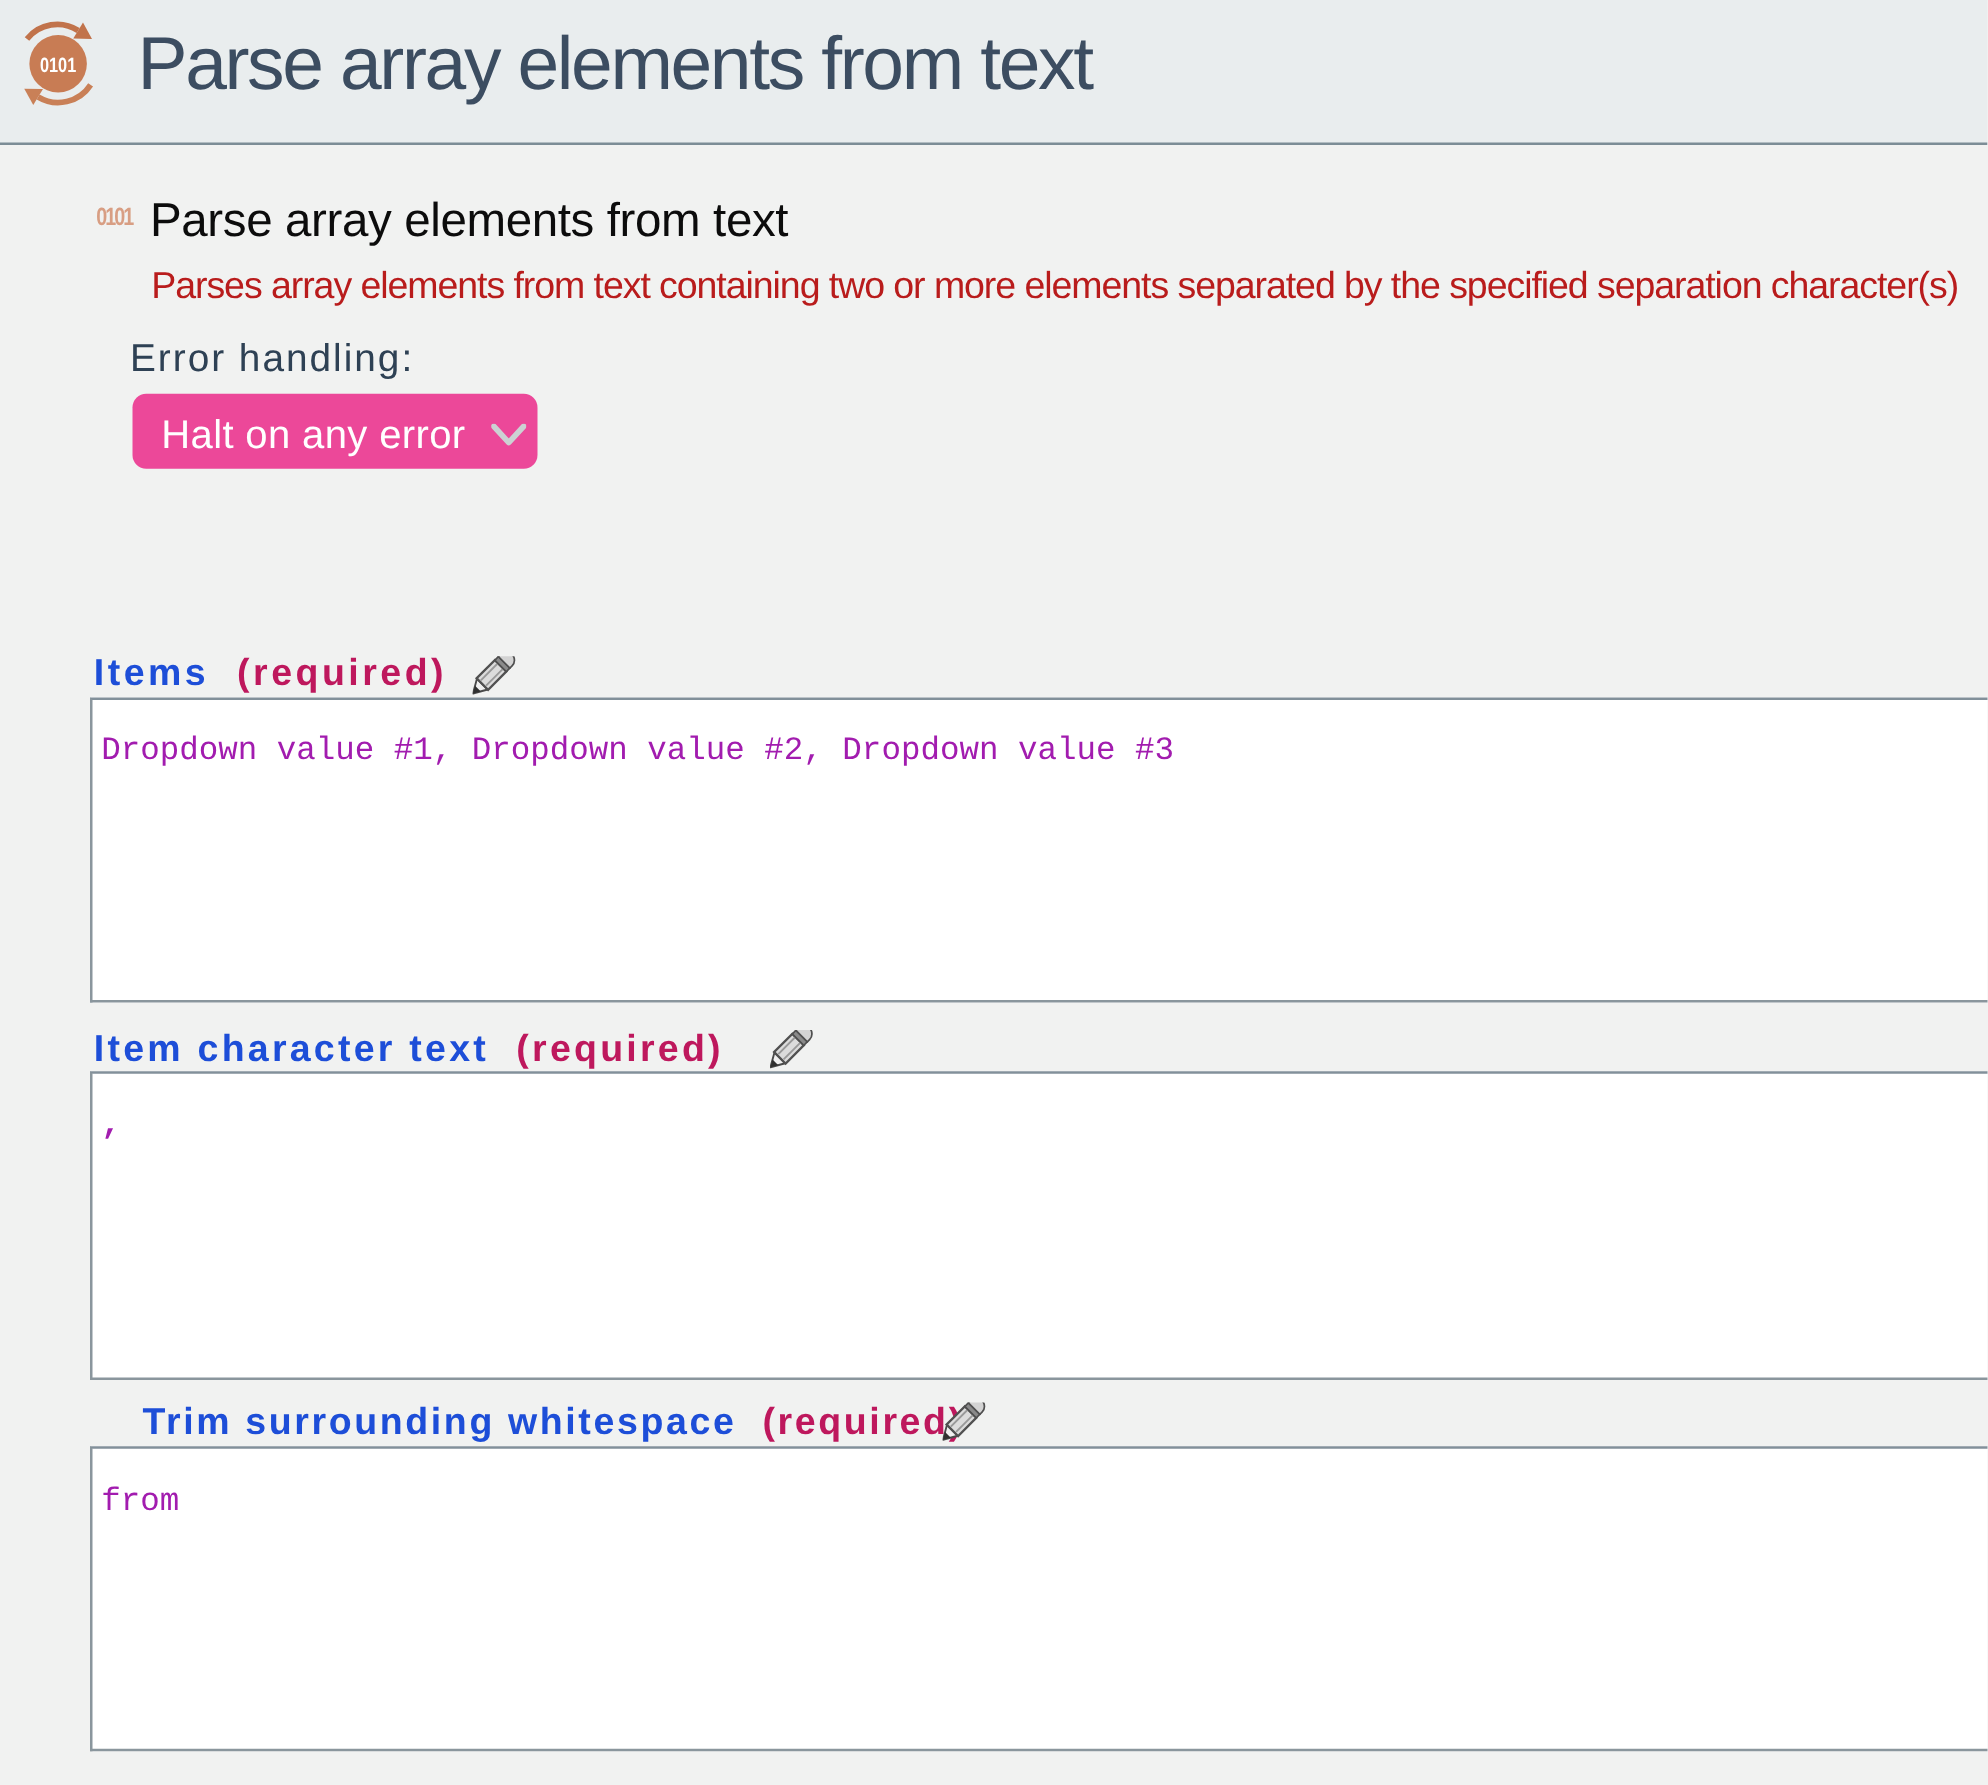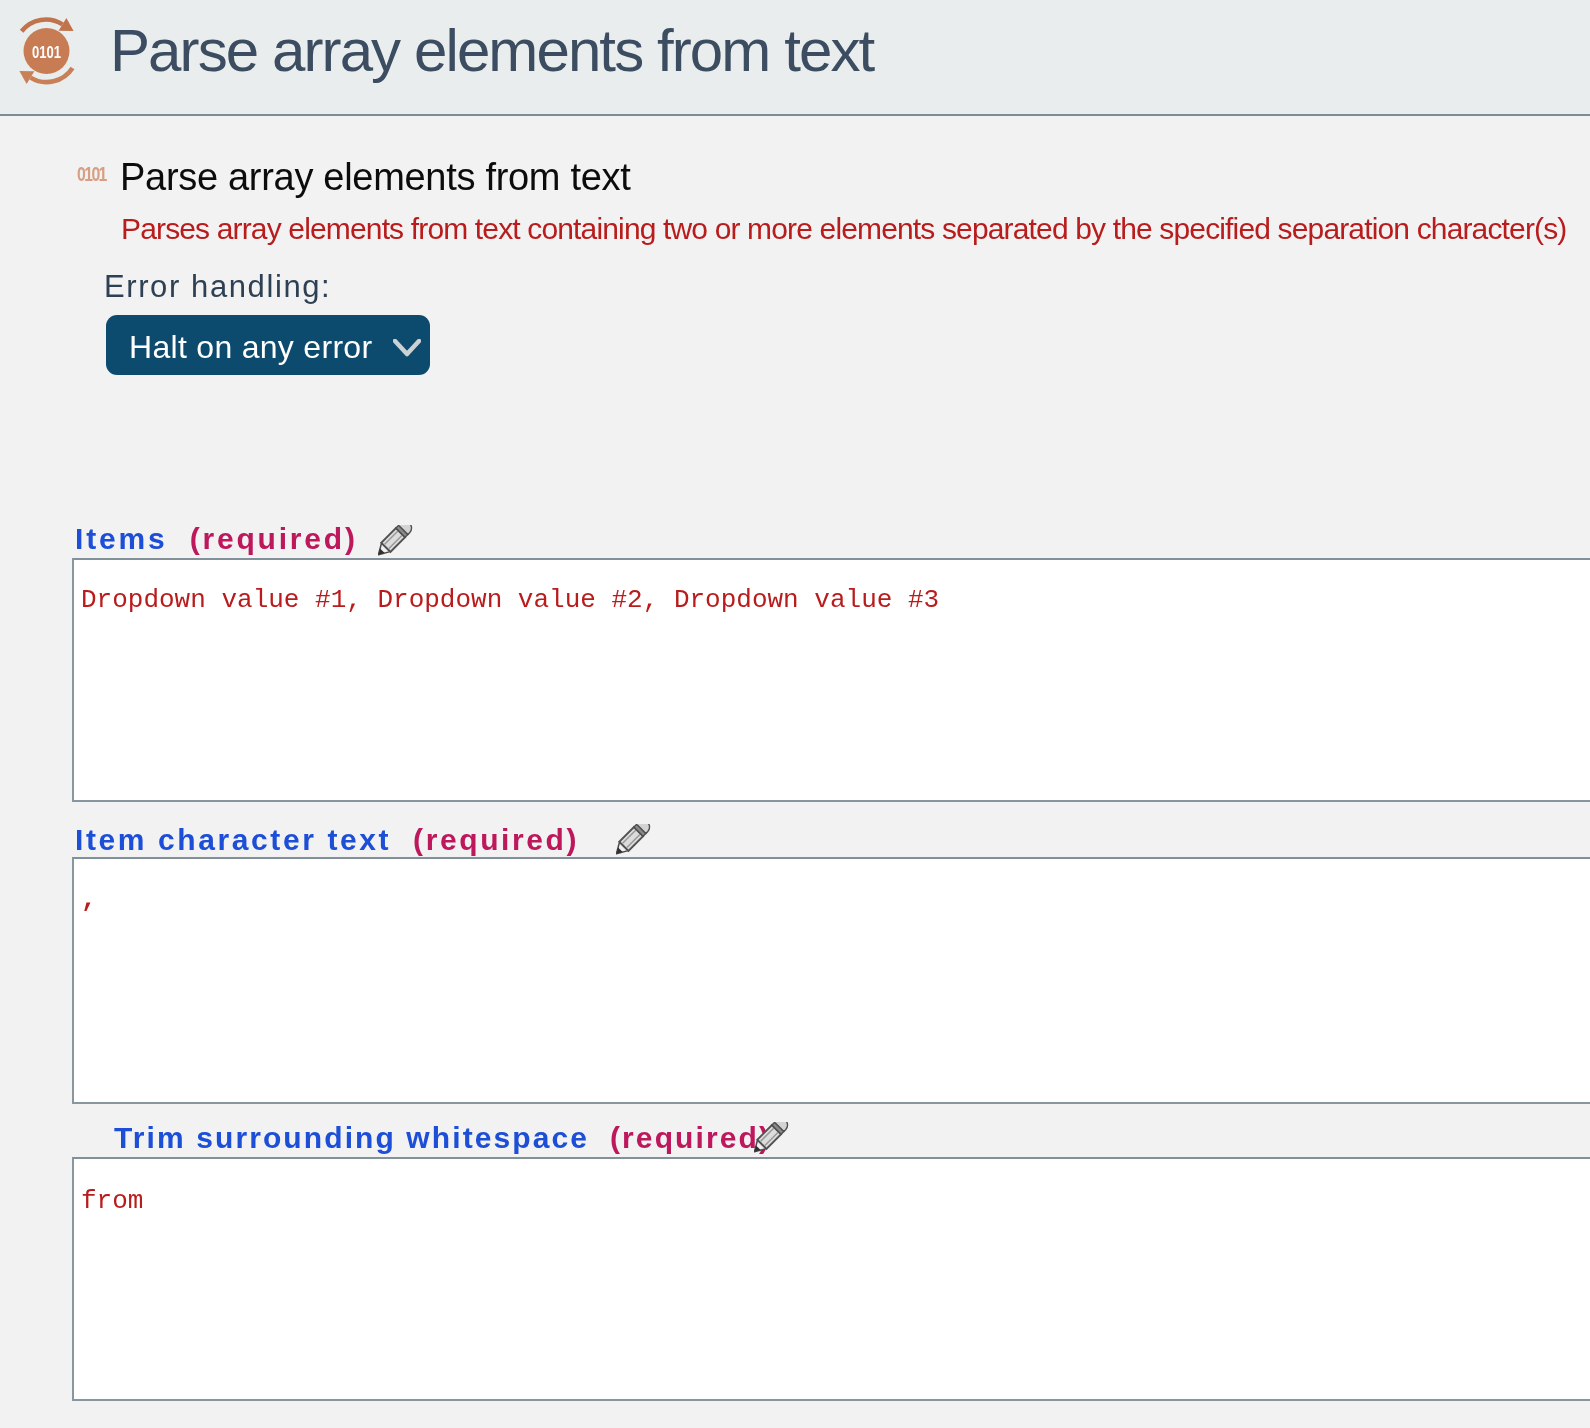--- a/index.html
+++ b/index.html
@@ -30,40 +30,40 @@
   .secdesc{
     position:absolute;left:121px;top:214px;
     font-size:30px;color:#b91c1c;letter-spacing:-0.85px;line-height:1;white-space:nowrap;
   }
   .errlabel{
     position:absolute;left:104px;top:271px;
     font-size:31px;font-weight:normal;color:#2e4154;letter-spacing:1.6px;line-height:1;
   }
   .btn{
     position:absolute;left:106px;top:315px;width:324px;height:60px;
-    background:#0c4a6e;border-radius:11px;
+    background:#ec4899;border-radius:11px;
   }
   .btntext{
     position:absolute;left:23px;top:16px;
     font-size:32px;color:#ffffff;letter-spacing:0.3px;line-height:1;white-space:nowrap;
   }
   .label{
     position:absolute;
     font-size:30px;font-weight:bold;letter-spacing:2px;line-height:1;white-space:nowrap;
   }
   .label .dark{color:#1d4ed8;}
   .label .req{color:#be185d;}
   .ta{
     position:absolute;left:72px;width:1560px;
     background:#ffffff;border:2px solid #8a969d;border-top-color:#82909a;
     box-sizing:border-box;
   }
   .mono{
     position:absolute;left:7px;
-    font-family:"Liberation Mono",monospace;font-size:26px;color:#b91c1c;
+    font-family:"Liberation Mono",monospace;font-size:26px;color:#a21caf;
     line-height:1;white-space:pre;
   }
 </style>
 </head>
 <body>
   <div class="header">
     <svg class="abs" style="left:17px;top:14px" width="62" height="76" viewBox="0 0 62 76">
       <circle cx="29.5" cy="37" r="23" fill="#c87c54"></circle>
       <text x="29.5" y="43.8" font-family="Liberation Sans,sans-serif" font-size="16.5" font-weight="bold" fill="#ffffff" text-anchor="middle" textLength="29" lengthAdjust="spacingAndGlyphs">0101</text>
       <path d="M 4.6 17.2 A 31 31 0 0 1 45.5 10.4" fill="none" stroke="#c1734b" stroke-width="4.6"></path>

